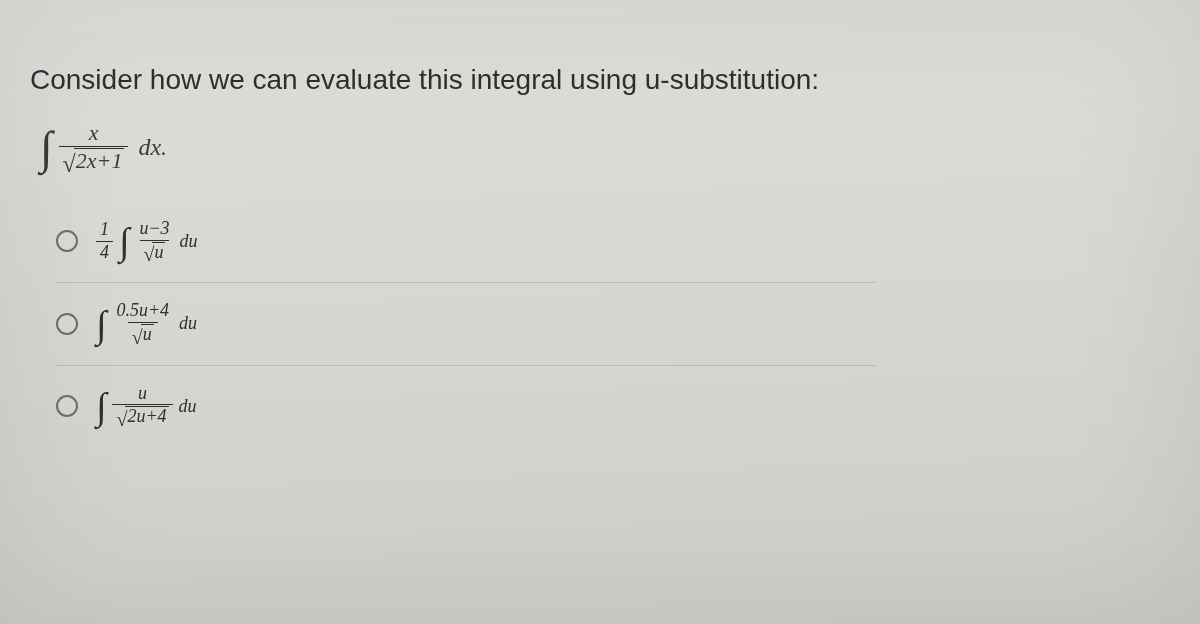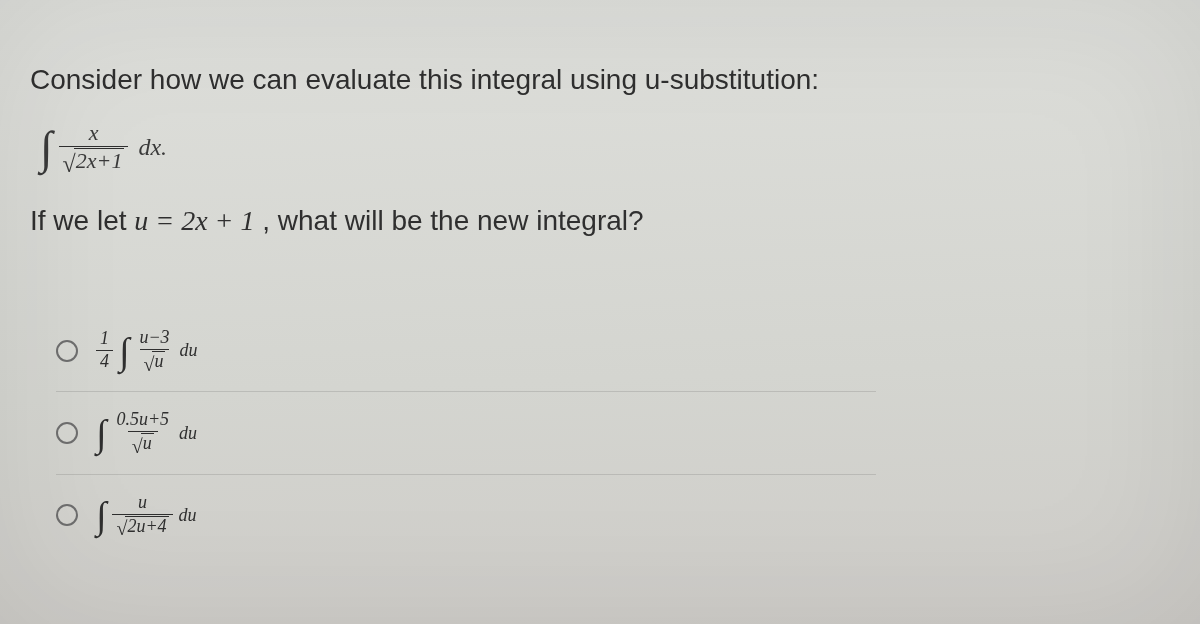--- a/index.html
+++ b/index.html
@@ -152,25 +152,20 @@
       <span class="den">
         <span class="sqrt">
           <span class="rad">√</span>
           <span class="arg">2x+1</span>
         </span>
       </span>
     </span>
     <span class="dx">dx.</span>
   </div>
 
-  <div class="sub-line">
-    <span>If we let </span>
-    <span class="sub-math">u = 2x + 1</span>
-    <span>, what will be the new integral?</span>
-  </div>
 
   <div class="options">
 
     <div class="option">
       <div class="radio"></div>
       <div class="opt-math">
         <span class="frac small-frac">
           <span class="num">1</span>
           <span class="den">4</span>
         </span>
@@ -186,21 +181,21 @@
         </span>
         <span class="du">du</span>
       </div>
     </div>
 
     <div class="option">
       <div class="radio"></div>
       <div class="opt-math">
         <span class="int-sign">∫</span>
         <span class="frac">
-          <span class="num">0.5u+5</span>
+          <span class="num">0.5u+4</span>
           <span class="den">
             <span class="sqrt">
               <span class="rad">√</span>
               <span class="arg">u</span>
             </span>
           </span>
         </span>
         <span class="du">du</span>
       </div>
     </div>

